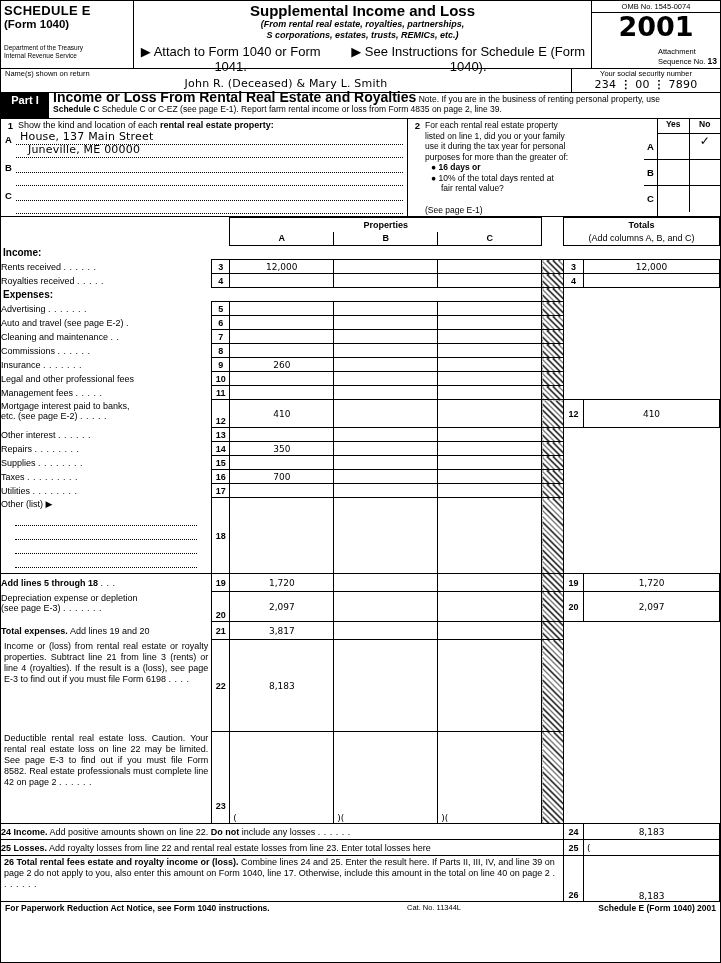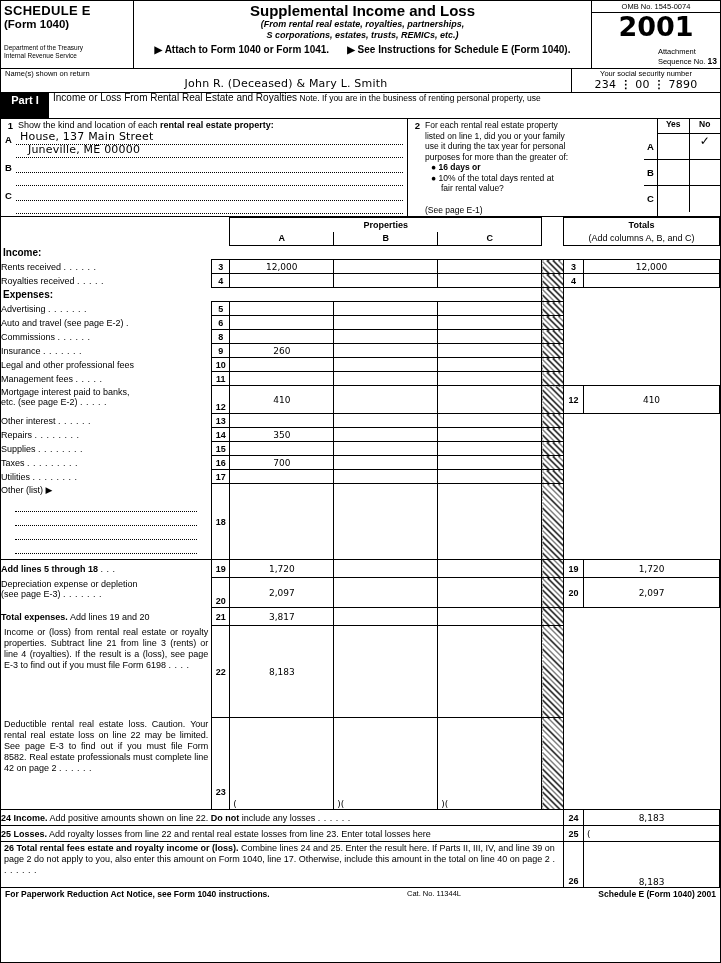--- a/index.html
+++ b/index.html
@@ -28,40 +28,40 @@
 
   
   .hdr { display:flex; border-bottom:1.5px solid #000; height:68px; }
   .hdr-left { width:133px; border-right:1.5px solid #000; padding:2px 3px; position:relative; }
   .hdr-left .t1 { font-size:13px; font-weight:bold; letter-spacing:.3px;}
   .hdr-left .t2 { font-size:11.5px; font-weight:bold; }
   .hdr-left .t3 { font-size:6.5px; margin-top:14px; line-height:8px;}
   .hdr-mid { flex:1; text-align:center; padding-top:1px; border-right:1.5px solid #000;}
   .hdr-mid .m1 { font-size:15px; font-weight:bold; }
   .hdr-mid .m2 { font-size:9px; font-weight:bold; font-style:italic; line-height:11px;}
-  .hdr-mid .m3 { font-size:10px; font-weight:bold; margin-top:3px; }
+  .hdr-mid .m3 { font-size:13px; font-weight:normal; margin-top:3px; }
   .hdr-right { width:128px; text-align:center; position:relative; }
   .hdr-right .omb { font-size:7.5px; border-bottom:1px solid #000; padding:1px 0; }
   .year { font-size:27px; font-weight:bold; letter-spacing:0px; line-height:28px;
           font-family:"DejaVu Sans", sans-serif; }
   .attach { font-size:7.5px; line-height:8.5px; position:absolute; right:3px; bottom:2px; text-align:left;}
   .attach .no { font-weight:bold; font-size:8.5px;}
 
   
   .namerow { display:flex; border-bottom:1.5px solid #000; height:24px; }
   .namerow .l { flex:1; border-right:1.5px solid #000; padding:0 4px; position:relative;}
   .namerow .r { width:148px; padding:0 3px; position:relative; }
   .lbl { font-size:7.5px; }
 
   
   .partbar { display:flex; border-bottom:1.5px solid #000; min-height:26px;}
   .partbox { width:48px; background:#000; color:#fff; font-weight:bold; font-size:11px;
              text-align:center; padding-top:1px; }
   .parttxt { flex:1; padding:0px 3px 1px 4px; font-size:8.5px; line-height:9.5px;}
-  .parttxt .hd { font-size:10px; font-weight:normal; }
+  .parttxt .hd { font-size:14px; font-weight:bold; }
 
   
   .blk12 { display:flex; border-bottom:1.5px solid #000; }
   .b1 { width:407px; border-right:1.5px solid #000; position:relative; }
   .b2 { flex:1; position:relative; }
   .numcol { width:15px; text-align:center; font-weight:bold; font-size:9.5px;}
 
   .l1head { display:flex; padding:1px 2px; }
   .abcrow { display:flex; height:28px; }
   .abcrow .abc { width:15px; font-weight:bold; font-size:9.5px; text-align:center; padding-top:2px;}
@@ -137,20 +137,22 @@
     </div>
   </div>
 
   <div class="partbar">
     <div class="partbox">Part I</div>
     <div class="parttxt">
       <div>
         <span class="hd">Income or Loss From Rental Real Estate and Royalties</span>
         <span>Note. If you are in the business of renting personal property, use</span>
       </div>
+      <div><span class="b">Schedule C</span>
+        <span>Schedule C or C-EZ (see page E-1). Report farm rental income or loss from Form 4835 on page 2, line 39.</span></div>
     </div>
   </div>
 
   <div class="blk12">
 
     <div class="b1">
       <div class="l1head">
         <div class="numcol">1</div>
         <div style="flex:1; font-size:9px;">
           <span>Show the kind and location of each </span><span class="b">rental real estate property:</span>
@@ -323,20 +325,30 @@
       <td class="nb desc" style="border:none;"><span>Auto and travel (see page E-2)</span> <span class="dots">.</span></td>
       <td class="lineno">6</td>
       <td class="amt hand-amt"></td>
       <td class="amt hand-amt"></td>
       <td class="amt hand-amt"></td>
       <td class="hatch"></td>
       <td class="nb" style="border:none;"></td>
           <td class="nb" style="border:none;"></td>
     </tr>
     <tr>
+      <td class="nb desc" style="border:none;"><span>Cleaning and maintenance</span> <span class="dots">.  .</span></td>
+      <td class="lineno">7</td>
+      <td class="amt hand-amt"></td>
+      <td class="amt hand-amt"></td>
+      <td class="amt hand-amt"></td>
+      <td class="hatch"></td>
+      <td class="nb" style="border:none;"></td>
+          <td class="nb" style="border:none;"></td>
+    </tr>
+    <tr>
       <td class="nb desc" style="border:none;"><span>Commissions</span> <span class="dots">.  .  .  .  .  .</span></td>
       <td class="lineno">8</td>
       <td class="amt hand-amt"></td>
       <td class="amt hand-amt"></td>
       <td class="amt hand-amt"></td>
       <td class="hatch"></td>
       <td class="nb" style="border:none;"></td>
           <td class="nb" style="border:none;"></td>
     </tr>
     <tr>

